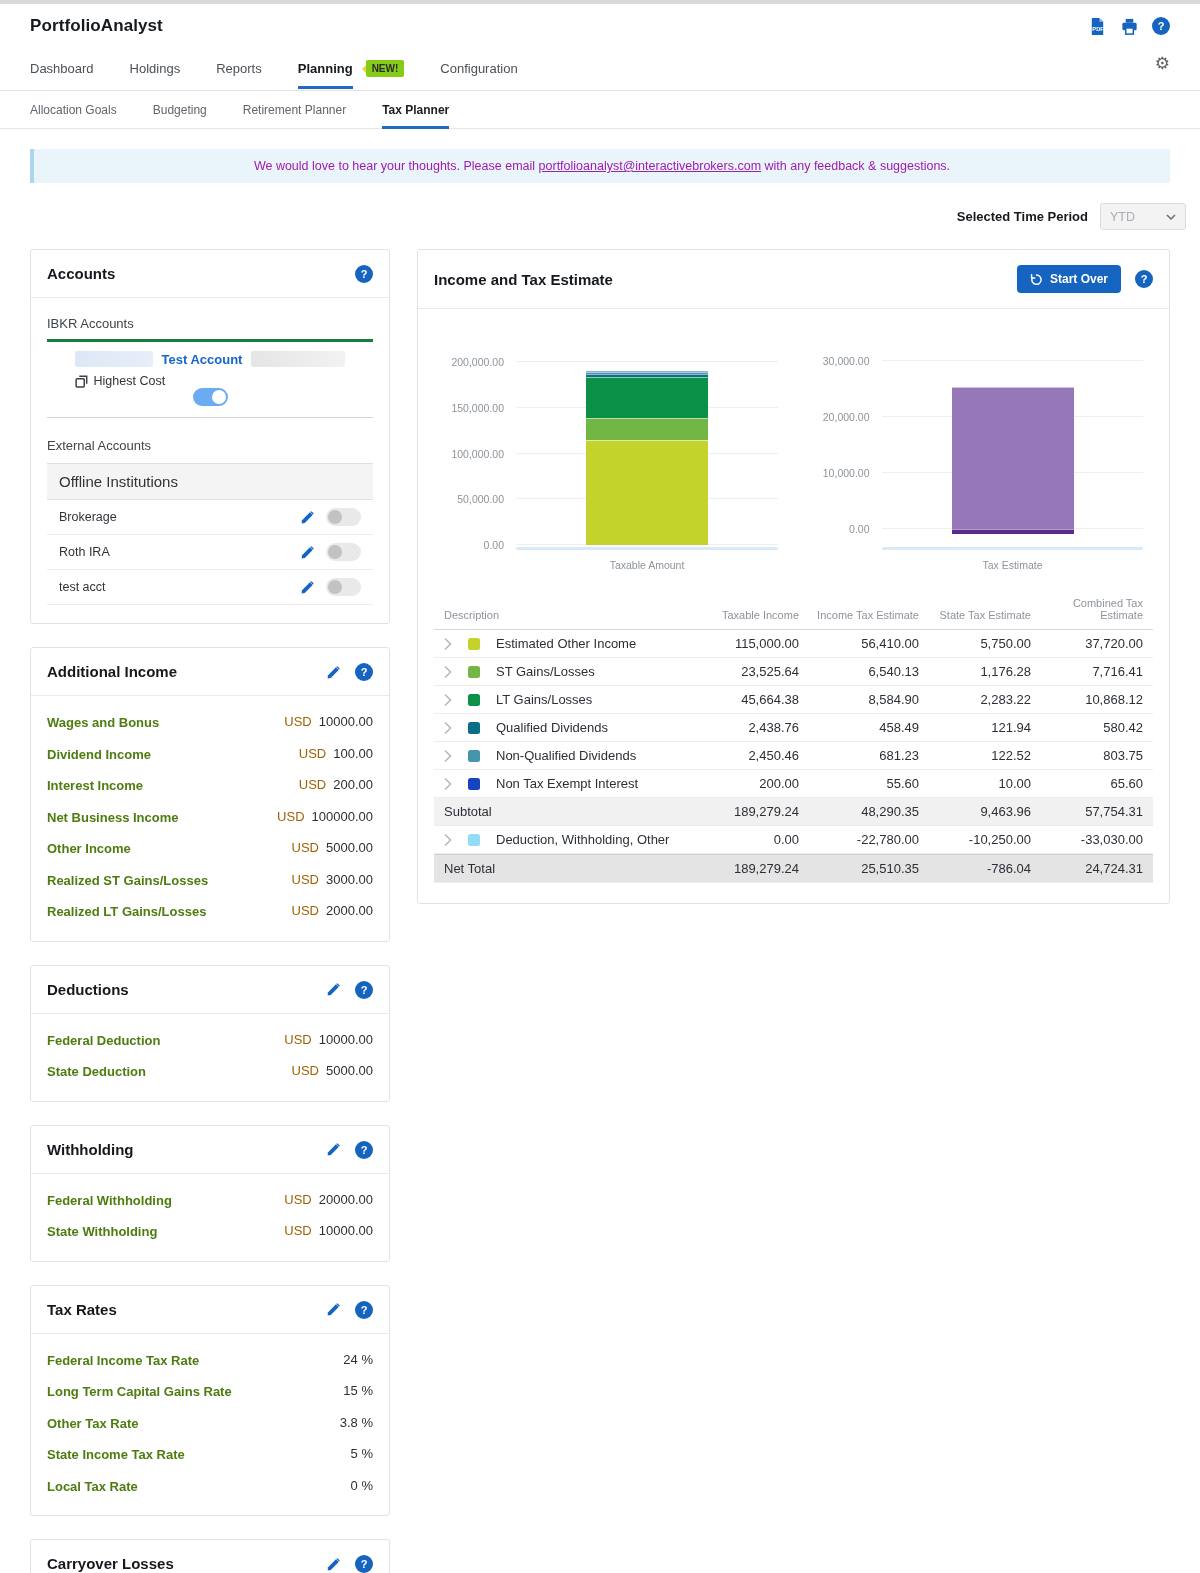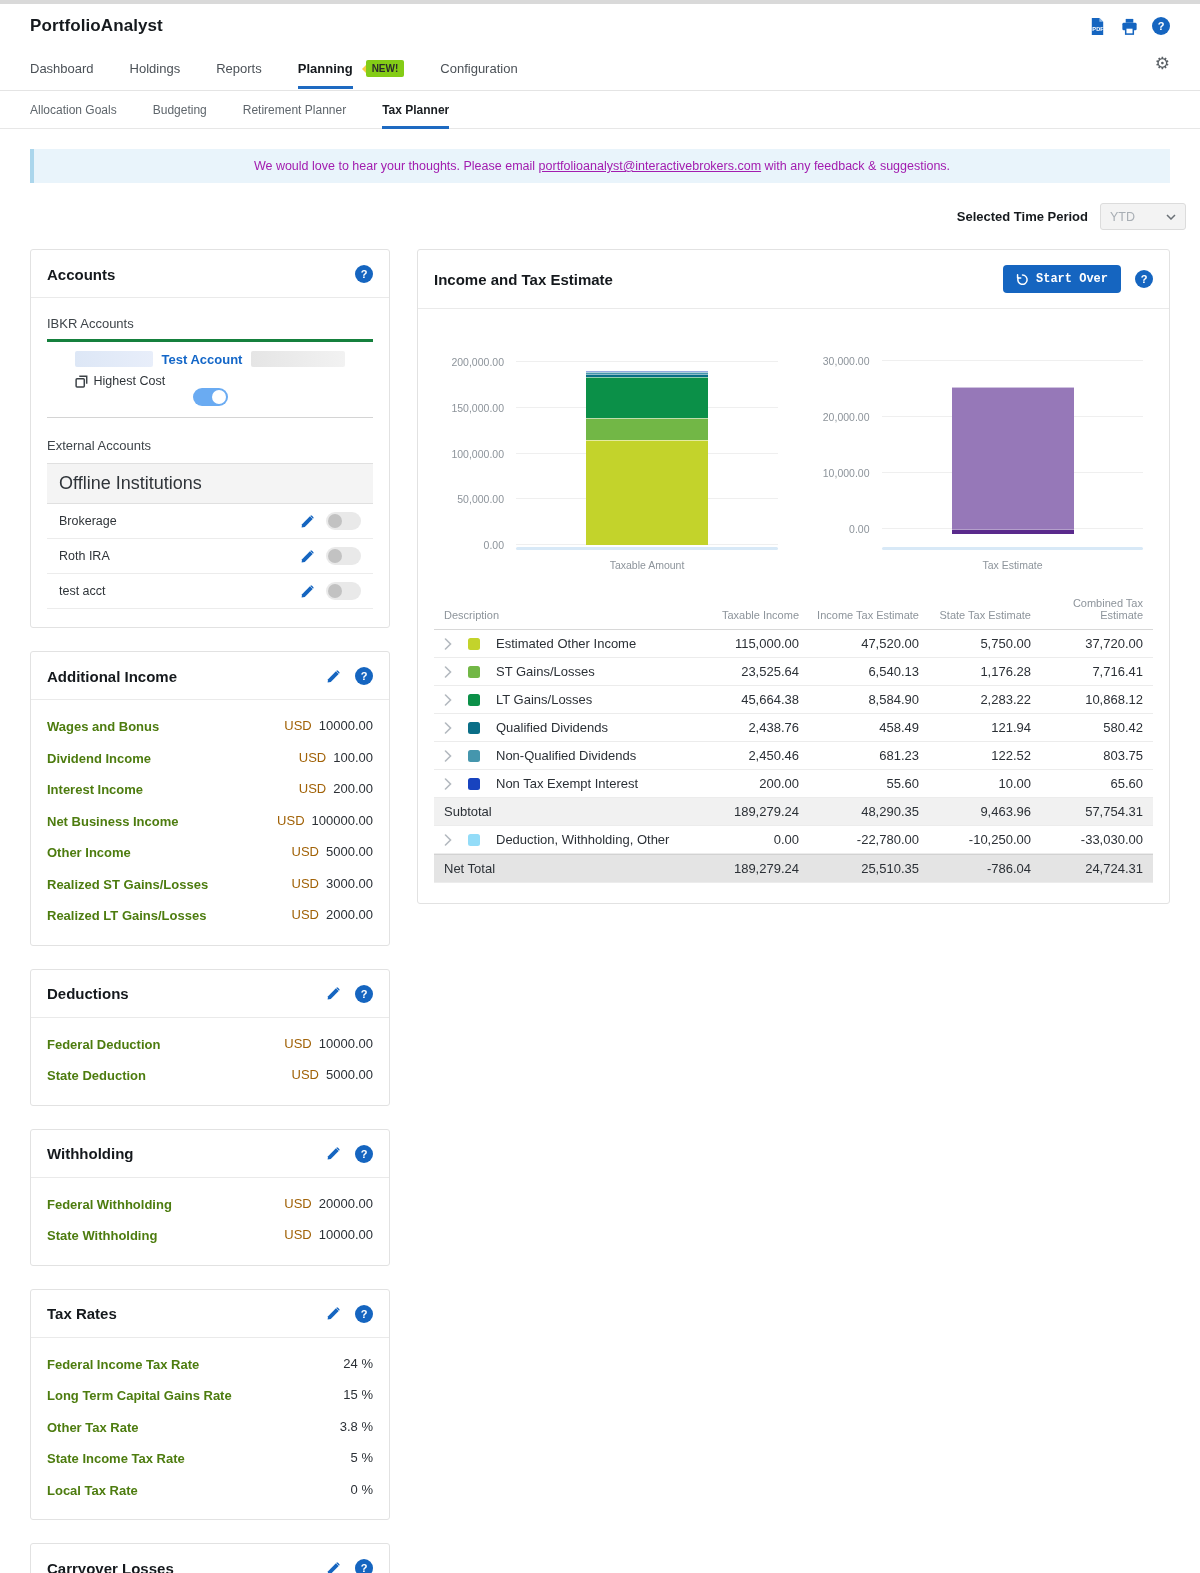--- a/index.html
+++ b/index.html
@@ -42,58 +42,58 @@
   .time-label { font-size:13px; font-weight:700; color:#15191d; }
   .time-select { width:86px; height:27px; background:#f3f3f3; border:1px solid #dcdcdc; border-radius:3px;
     display:flex; align-items:center; justify-content:space-between; padding:0 9px; color:#a8aeb4; font-size:12.5px; cursor:pointer; }
 
   
   .main { display:flex; gap:27px; padding:19px 30px 0; align-items:flex-start; }
   .left-col { width:360px; flex:none; display:flex; flex-direction:column; gap:23px; }
   .right-col { flex:1; }
 
   .panel { border:1px solid #e2e2e2; border-radius:3px; background:#fff; }
-  .panel-header { display:flex; align-items:center; padding:15px 16px 14px; border-bottom:1px solid #eaeaea; }
+  .panel-header { display:flex; align-items:flex-start; padding:15px 16px 14px; border-bottom:1px solid #eaeaea; }
   .panel-title { font-size:15px; font-weight:700; color:#15191d; flex:1; }
   .panel-actions { display:flex; gap:14px; align-items:center; }
   .edit-btn { width:16px; height:16px; display:flex; align-items:center; justify-content:center; cursor:pointer; }
 
   
   .acct-body { padding:4px 16px 18px; }
   .sec-label { font-size:13px; color:#3f454a; margin-top:14px; padding-bottom:8px; }
   .ibkr-row { border-top:3px solid #15803d; border-bottom:1px solid #d4d4d4; padding:9px 0 11px;
     display:flex; justify-content:center; align-items:center;flex-direction:column; }
   .acct-line1 { display:flex; align-items:center; gap:9px; }
   .blur-box { height:16px; border-radius:2px; }
   .blur-blue { width:78px; background:linear-gradient(90deg,#dde7f6,#e8eefa); }
   .blur-gray { width:94px; background:linear-gradient(90deg,#e5e5e5,#f2f2f2); }
   .acct-name { color:#1467c8; font-weight:700; font-size:13px; cursor:pointer; }
   .cost-line { display:flex; align-items:center; gap:6px; margin-top:7px; font-size:12.5px; color:#2f3439; }
   .toggle { width:35px; height:18px; border-radius:10px; position:relative; cursor:pointer; flex:none; }
   .toggle .knob { width:14px; height:14px; border-radius:50%; position:absolute; top:2px; }
   .toggle.on { background:#6aabf2; } .toggle.on .knob { right:2px; background:#fff; }
   .toggle.off { background:#e9e9e9; } .toggle.off .knob { left:2px; background:#c2c2c2; }
   .inst-bar { background:#f4f4f4; border-top:1px solid #e0e0e0; border-bottom:1px solid #e0e0e0;
-    padding:9px 12px; font-size:18px; color:#2f3439; margin-top:2px; }
+    padding:9px 12px; font-size:15px; color:#2f3439; margin-top:2px; }
   .ext-row { display:flex; align-items:center; justify-content:space-between; padding:8px 12px; border-bottom:1px solid #ececec;
     font-size:12.5px; color:#2f3439; }
   .ext-right { display:flex; align-items:center; gap:11px; }
 
   
   .kv-rows { padding:11px 16px 13px; }
   .kv-row { display:flex; justify-content:space-between; align-items:flex-start; padding:6px 0; }
   .kv-label { font-size:13px; font-weight:700; color:#4d7c0f; max-width:210px; line-height:1.5; }
   .kv-value { font-size:13px; white-space:nowrap; padding-top:1px; }
   .kv-cur { color:#a16207; margin-right:7px; }
   .kv-amt { color:#2b3036; }
 
   
   .est-header { display:flex; align-items:center; padding:15px 16px; border-bottom:1px solid #eaeaea; }
   .start-over { background:#1565c0; color:#fff; border:none; border-radius:4px; font-size:12px; font-weight:700;
-    font-family:Liberation Mono, monospace; padding:7px 13px; display:flex; gap:7px; align-items:center; cursor:pointer; }
+    font-family:Liberation Sans, sans-serif; padding:7px 13px; display:flex; gap:7px; align-items:center; cursor:pointer; }
   .charts { display:flex; padding:34px 10px 4px; }
   .chart { position:relative; width:50%; height:228px; }
   .tick-label { position:absolute; left:0; width:76px; text-align:right; font-size:10.5px; color:#8d949b; }
   .gridline { position:absolute; height:1px; background:#efefef; }
   .axis-line { position:absolute; height:3px; background:#d8e9f7; border-radius:2px; }
   .xcat { position:absolute; text-align:center; font-size:10.5px; color:#8d949b; bottom:0; }
   .bar-seg { position:absolute; box-shadow: inset 0 1px 0 rgba(255,255,255,.55); }
 
   .est-table { padding:6px 16px 20px; margin-top:10px; }
   .thead { display:grid; grid-template-columns:1fr 112px 120px 112px 112px; align-items:end;
@@ -469,21 +469,21 @@
               <div class="c0">
                 <span class="chev">
                   <svg viewBox="0 0 8 12" width="8" height="12">
                     <path d="M1.5 1l5 5-5 5" fill="none" stroke="#b3b9bf" stroke-width="1.6" stroke-linecap="round"></path>
                   </svg>
                 </span>
                 <span class="swatch" style="background: rgb(195, 211, 43);"></span>
                 <span>Estimated Other Income</span>
               </div>
               <span class="num">115,000.00</span>
-              <span class="num">47,520.00</span>
+              <span class="num">56,410.00</span>
               <span class="num">5,750.00</span>
               <span class="num">37,720.00</span>
             </div>
             <div class="trow ">
               <div class="c0">
                 <span class="chev">
                   <svg viewBox="0 0 8 12" width="8" height="12">
                     <path d="M1.5 1l5 5-5 5" fill="none" stroke="#b3b9bf" stroke-width="1.6" stroke-linecap="round"></path>
                   </svg>
                 </span>

